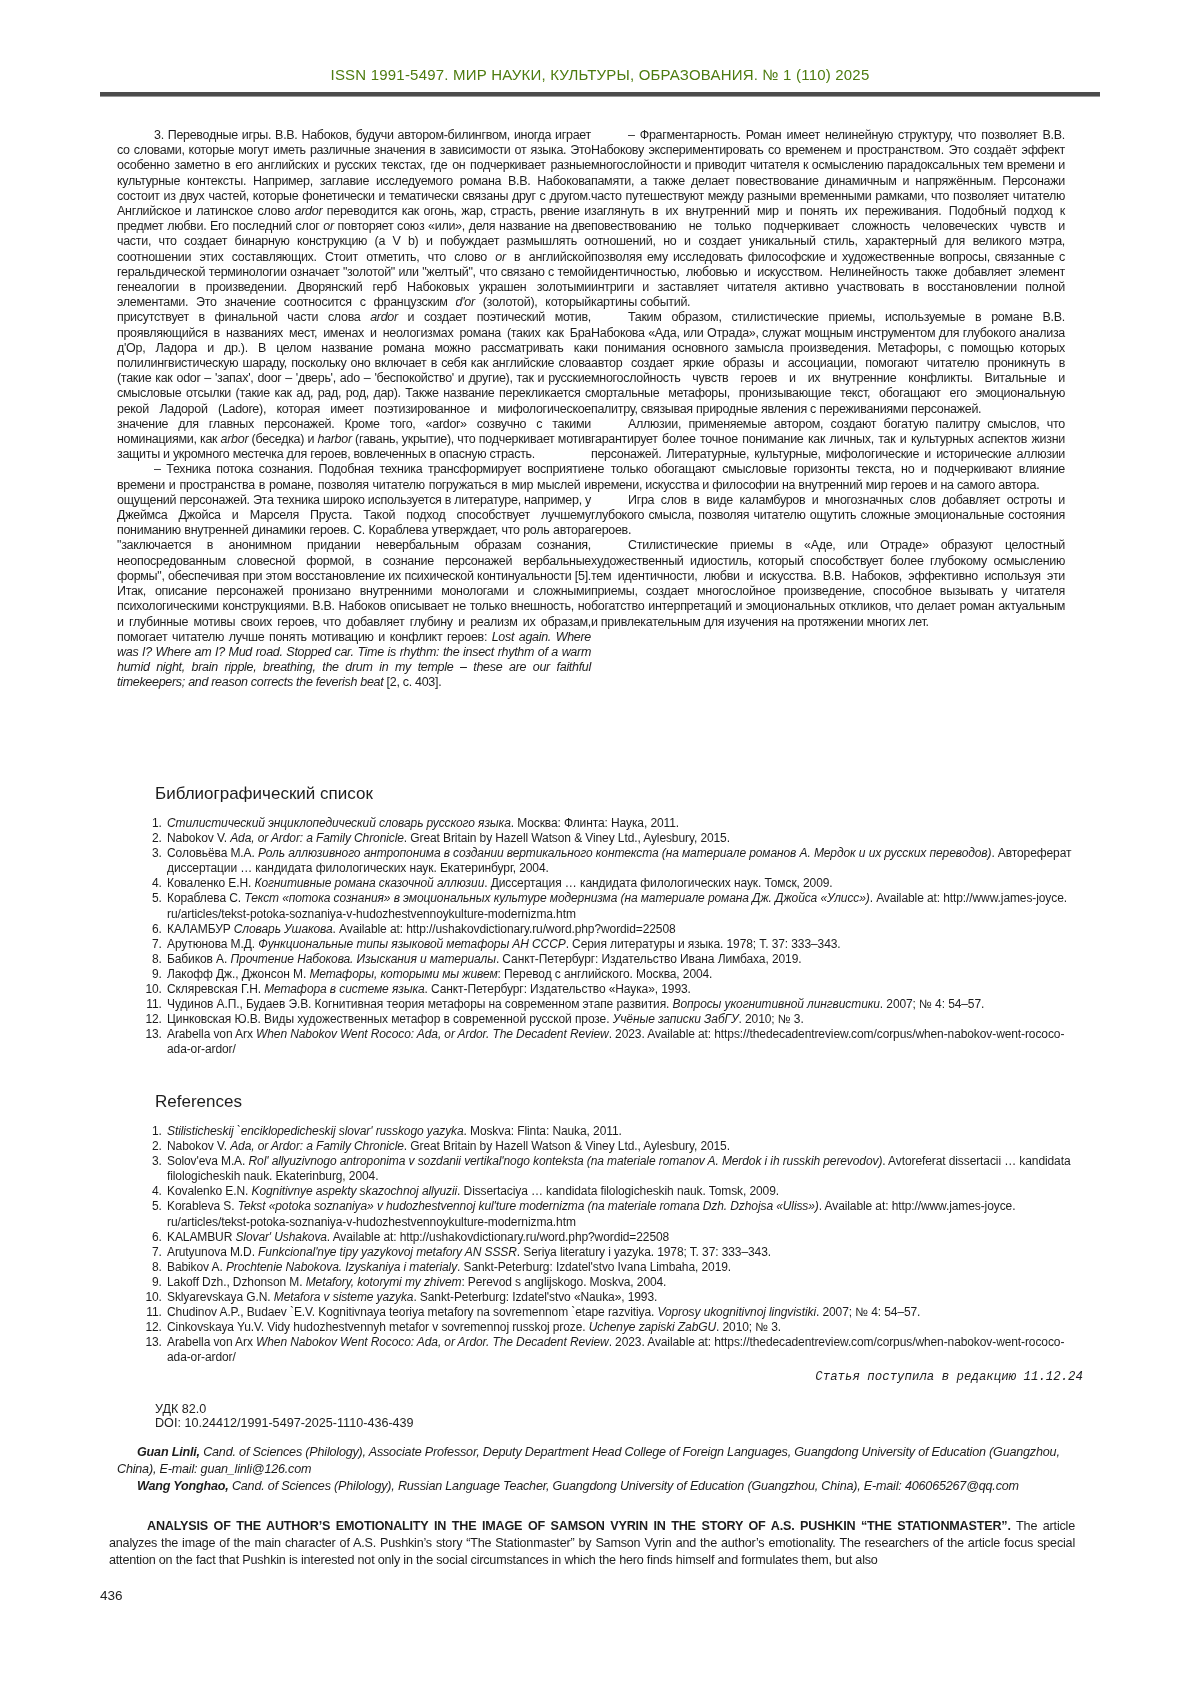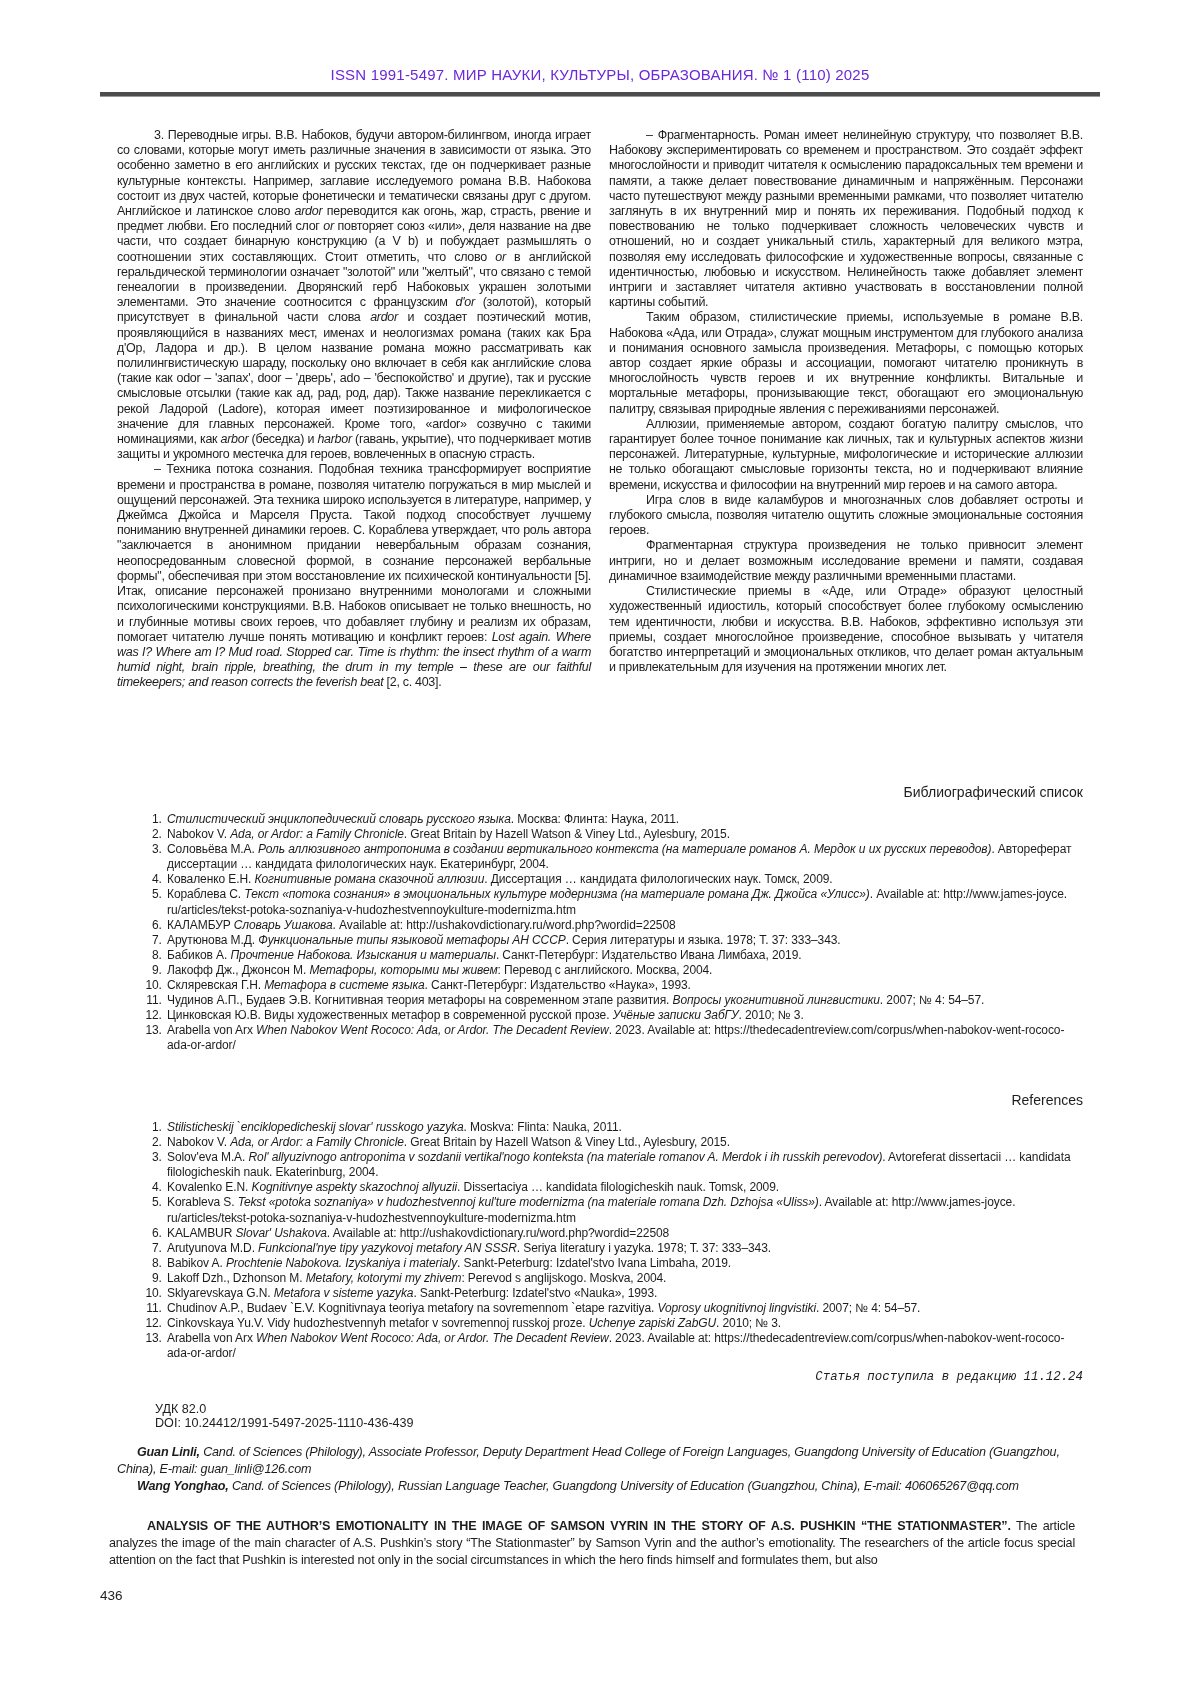--- a/index.html
+++ b/index.html
@@ -3,39 +3,39 @@
 <meta charset="utf-8">
 <style>
   html,body { margin:0; padding:0; }
   body {
     width:1200px; height:1697px; position:relative; overflow:hidden;
     background:#ffffff; color:#1d1d1d;
     font-family:"Liberation Sans", sans-serif;
   }
   .header {
     position:absolute; top:66px; left:0; width:1200px;
-    text-align:center; font-size:15px; letter-spacing:0.2px; color:#6d28d9;
+    text-align:center; font-size:15px; letter-spacing:0.2px; color:#4d7c0f;
   }
   .header-rule {
     position:absolute; top:92px; left:100px; width:1000px; height:4px;
     background:#4c4c4c; border-bottom:1px solid #999;
   }
   .columns {
     position:absolute; top:128px; left:117px; width:966px;
-    display:flex; gap:18px;
+    display:flex; 
   }
   .col {
     width:474px; text-align:justify;
     font-size:12.5px; line-height:15.2px; letter-spacing:-0.3px;
   }
   .body-par { margin:0; text-indent:37px; }
   .section { position:absolute; left:117px; width:966px; }
   .bib  { top:784px; }
   .refs { top:1092px; }
-  .sec-title { font-size:14px; margin:0 0 12px 38px;text-align:right; }
+  .sec-title { font-size:17px; margin:0 0 12px 38px; }
   ol.item-list {
     margin:0; padding-left:48px;
     font-size:12px; line-height:15.1px; letter-spacing:-0.1px;
   }
   ol.item-list li { padding-left:2px; }
   .received {
     position:absolute; top:1370px; left:117px; width:966px;
     text-align:right; font-style:italic; font-size:12.4px;font-family:Liberation Mono, monospace;
   }
   .udk-doi {
@@ -66,21 +66,20 @@
 <div class="columns">
   <div class="col">
       <p class="body-par">3. Переводные игры. В.В. Набоков, будучи автором-билингвом, иногда играет со словами, которые могут иметь различные значения в зависимости от языка. Это особенно заметно в его английских и русских текстах, где он подчеркивает разные культурные контексты. Например, заглавие исследуемого романа В.В. Набокова состоит из двух частей, которые фонетически и тематически связаны друг с другом. Английское и латинское слово <span class="it">ardor</span> переводится как огонь, жар, страсть, рвение и предмет любви. Его последний слог <span class="it">or</span> повторяет союз «или», деля название на две части, что создает бинарную конструкцию (a V b) и побуждает размышлять о соотношении этих составляющих. Стоит отметить, что слово <span class="it">or</span> в английской геральдической терминологии означает "золотой" или "желтый", что связано с темой генеалогии в произведении. Дворянский герб Набоковых украшен золотыми элементами. Это значение соотносится с французским <span class="it">d'or</span> (золотой), который присутствует в финальной части слова <span class="it">ardor</span> и создает поэтический мотив, проявляющийся в названиях мест, именах и неологизмах романа (таких как Бра д'Ор, Ладора и др.). В целом название романа можно рассматривать как полилингвистическую шараду, поскольку оно включает в себя как английские слова (такие как odor – 'запах', door – 'дверь', ado – 'беспокойство' и другие), так и русские смысловые отсылки (такие как ад, рад, род, дар). Также название перекликается с рекой Ладорой (Ladore), которая имеет поэтизированное и мифологическое значение для главных персонажей. Кроме того, «ardor» созвучно с такими номинациями, как <span class="it">arbor</span> (беседка) и <span class="it">harbor</span> (гавань, укрытие), что подчеркивает мотив защиты и укромного местечка для героев, вовлеченных в опасную страсть.</p>
       <p class="body-par">– Техника потока сознания. Подобная техника трансформирует восприятие времени и пространства в романе, позволяя читателю погружаться в мир мыслей и ощущений персонажей. Эта техника широко используется в литературе, например, у Джеймса Джойса и Марселя Пруста. Такой подход способствует лучшему пониманию внутренней динамики героев. С. Кораблева утверждает, что роль автора "заключается в анонимном придании невербальным образам сознания, неопосредованным словесной формой, в сознание персонажей вербальные формы", обеспечивая при этом восстановление их психической континуальности [5]. Итак, описание персонажей пронизано внутренними монологами и сложными психологическими конструкциями. В.В. Набоков описывает не только внешность, но и глубинные мотивы своих героев, что добавляет глубину и реализм их образам, помогает читателю лучше понять мотивацию и конфликт героев: <span class="it">Lost again. Where was I? Where am I? Mud road. Stopped car. Time is rhythm: the insect rhythm of a warm humid night, brain ripple, breathing, the drum in my temple – these are our faithful timekeepers; and reason corrects the feverish beat</span> [2, с. 403].</p>
     </div>
   <div class="col">
       <p class="body-par">– Фрагментарность. Роман имеет нелинейную структуру, что позволяет В.В. Набокову экспериментировать со временем и пространством. Это создаёт эффект многослойности и приводит читателя к осмыслению парадоксальных тем времени и памяти, а также делает повествование динамичным и напряжённым. Персонажи часто путешествуют между разными временными рамками, что позволяет читателю заглянуть в их внутренний мир и понять их переживания. Подобный подход к повествованию не только подчеркивает сложность человеческих чувств и отношений, но и создает уникальный стиль, характерный для великого мэтра, позволяя ему исследовать философские и художественные вопросы, связанные с идентичностью, любовью и искусством. Нелинейность также добавляет элемент интриги и заставляет читателя активно участвовать в восстановлении полной картины событий.</p>
       <p class="body-par">Таким образом, стилистические приемы, используемые в романе В.В. Набокова «Ада, или Отрада», служат мощным инструментом для глубокого анализа и понимания основного замысла произведения. Метафоры, с помощью которых автор создает яркие образы и ассоциации, помогают читателю проникнуть в многослойность чувств героев и их внутренние конфликты. Витальные и мортальные метафоры, пронизывающие текст, обогащают его эмоциональную палитру, связывая природные явления с переживаниями персонажей.</p>
       <p class="body-par">Аллюзии, применяемые автором, создают богатую палитру смыслов, что гарантирует более точное понимание как личных, так и культурных аспектов жизни персонажей. Литературные, культурные, мифологические и исторические аллюзии не только обогащают смысловые горизонты текста, но и подчеркивают влияние времени, искусства и философии на внутренний мир героев и на самого автора.</p>
       <p class="body-par">Игра слов в виде каламбуров и многозначных слов добавляет остроты и глубокого смысла, позволяя читателю ощутить сложные эмоциональные состояния героев.</p>
-      <p class="body-par">Фрагментарная структура произведения не только привносит элемент интриги, но и делает возможным исследование времени и памяти, создавая динамичное взаимодействие между различными временными пластами.</p>
       <p class="body-par">Стилистические приемы в «Аде, или Отраде» образуют целостный художественный идиостиль, который способствует более глубокому осмыслению тем идентичности, любви и искусства. В.В. Набоков, эффективно используя эти приемы, создает многослойное произведение, способное вызывать у читателя богатство интерпретаций и эмоциональных откликов, что делает роман актуальным и привлекательным для изучения на протяжении многих лет.</p>
     </div>
 </div>
 
 <div class="section bib">
   <div class="sec-title">Библиографический список</div>
   <ol class="item-list">
       <li><span class="it">Стилистический энциклопедический словарь русского языка</span>. Москва: Флинта: Наука, 2011.</li>
       <li>Nabokov V. <span class="it">Ada, or Ardor: a Family Chronicle</span>. Great Britain by Hazell Watson &amp; Viney Ltd., Aylesbury, 2015.</li>
       <li>Соловьёва М.А. <span class="it">Роль аллюзивного антропонима в создании вертикального контекста (на материале романов А. Мердок и их русских переводов)</span>. Автореферат диссертации … кандидата филологических наук. Екатеринбург, 2004.</li>

